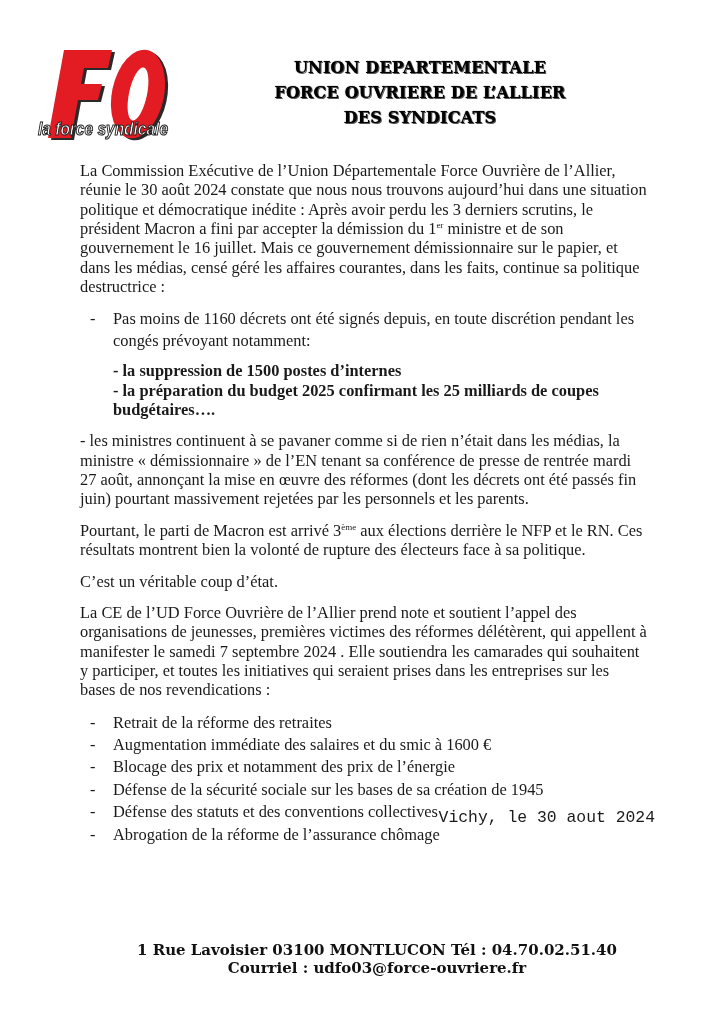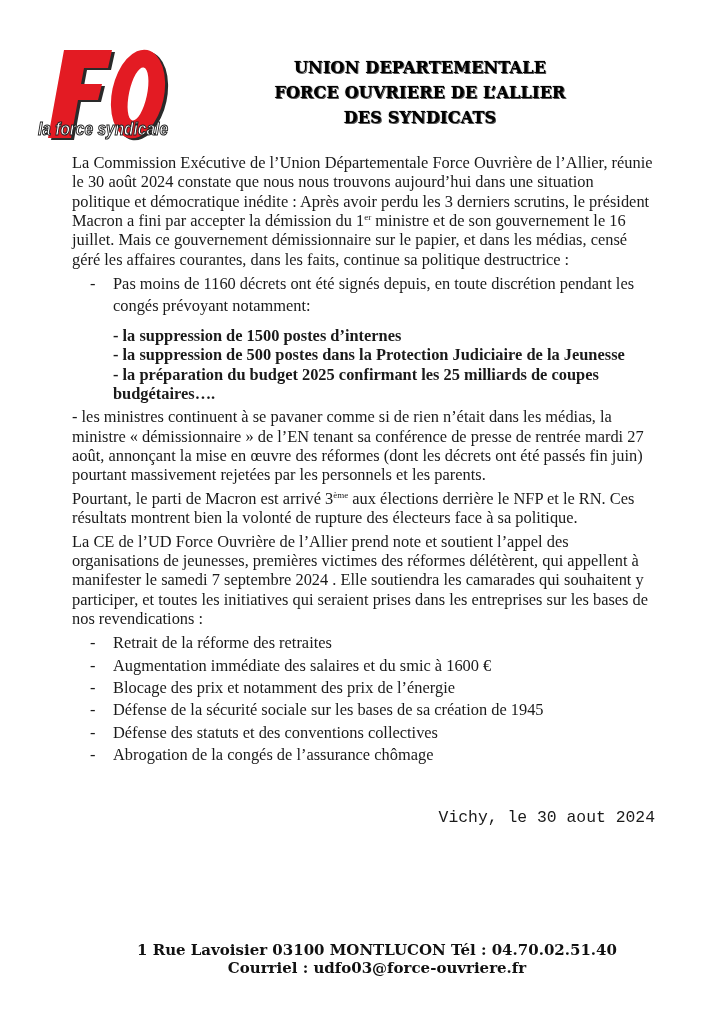--- a/index.html
+++ b/index.html
@@ -13,21 +13,21 @@
   
   .title { position: absolute; left: 185px; top: 44px; width: 470px; text-align: center;
     font-family: "DejaVu Serif", serif; font-weight: 900; font-size: 16px; line-height: 25px;
     color: #000; letter-spacing: 0.2px;
     text-shadow: 1px 1px 0 #555, 0 0 1px #000; margin-top: 11px; }
   .title div { white-space: nowrap; }
 
   
   .body { position: absolute; left: 68px; top: 149px; width: 592px;
     font-family: "Liberation Serif", serif; font-size: 16.4px; line-height: 19.35px; color: #1a1a1a; }
-  .p { margin: 4px; }
+  .p { margin: 12px; }
   .bullet-row { position: relative; padding-left: 45px; }
   .bullet-row .dash { position: absolute; left: 22px; top: 0; }
   .bullet-main { line-height: 22px; margin-top: 2px; }
   .sub-list { padding-left: 45px; margin-top: 9px; }
   .sub-item { margin: 0; font-weight: bold; }
   .sup { font-size: 9px; vertical-align: 6px; line-height: 0; }
   .demand-list { margin-top: 2px; }
   .demand { position: relative; padding-left: 45px; line-height: 22.4px; }
   .demand .dash { position: absolute; left: 22px; top: 0; }
   .signoff { position: absolute; left: 0; top: 808px; width: 655px; text-align: right;
@@ -66,39 +66,39 @@
   <div class="body">
     <p class="p"><span>La Commission Exécutive de l’Union Départementale Force Ouvrière de l’Allier, réunie le 30 août 2024 constate que nous nous trouvons aujourd’hui dans une situation politique et démocratique inédite : Après avoir perdu les 3 derniers scrutins, le président Macron a fini par accepter la démission du 1</span><span class="sup">er</span><span> ministre et de son gouvernement le 16 juillet. Mais ce gouvernement démissionnaire sur le papier, et dans les médias, censé géré les affaires courantes, dans les faits,  continue sa politique destructrice :</span></p>
 
     <div class="bullet-row bullet-main">
       <span class="dash">-</span>
       <span>Pas moins de 1160 décrets ont été signés depuis, en toute discrétion pendant les congés prévoyant notamment:</span>
     </div>
 
     <div class="sub-list">
       <p class="sub-item">-  la suppression de 1500 postes d’internes</p>
-      <p class="sub-item">- la suppression de 500 postes dans la Protection Judiciaire de la Jeunesse</p>
       <p class="sub-item">- la préparation du budget 2025 confirmant les 25 milliards de coupes budgétaires….</p>
     </div>
 
     <p class="p">-  les ministres continuent à se pavaner comme si de rien n’était dans les médias, la ministre « démissionnaire » de l’EN tenant sa conférence de presse de rentrée mardi 27 août, annonçant la mise en œuvre des réformes (dont les décrets ont été passés fin juin) pourtant massivement rejetées par les personnels et les parents.</p>
 
     <p class="p"><span>Pourtant, le parti de Macron est arrivé 3</span><span class="sup">ème</span><span> aux élections derrière le NFP et le RN. Ces résultats montrent bien la volonté de rupture des électeurs face à sa politique.</span></p>
 
 
+    <p class="p">C’est un véritable coup d’état.</p>
 
     <p class="p">La CE de l’UD Force Ouvrière de l’Allier prend note et soutient  l’appel des organisations de jeunesses, premières victimes des réformes délétèrent,  qui appellent à manifester le samedi 7 septembre 2024 . Elle soutiendra les camarades qui souhaitent y participer, et toutes les initiatives qui seraient prises dans les entreprises sur les bases de nos revendications :</p>
 
     <div class="demand-list">
       <div class="demand"><span class="dash">-</span><span>Retrait de la réforme des retraites</span></div>
       <div class="demand"><span class="dash">-</span><span>Augmentation immédiate des salaires et du smic à 1600 €</span></div>
       <div class="demand"><span class="dash">-</span><span>Blocage des prix et notamment des prix de l’énergie</span></div>
       <div class="demand"><span class="dash">-</span><span>Défense de la sécurité sociale sur les bases de sa création de 1945</span></div>
       <div class="demand"><span class="dash">-</span><span>Défense des statuts et des conventions collectives</span></div>
-      <div class="demand"><span class="dash">-</span><span>Abrogation de la congés de l’assurance chômage</span></div>
+      <div class="demand"><span class="dash">-</span><span>Abrogation de la réforme de l’assurance chômage</span></div>
     </div>
   </div>
 
   <div class="signoff">Vichy, le 30 aout 2024</div>
 
   <div class="footer">
     <div>1 Rue Lavoisier 03100 MONTLUCON Tél : 04.70.02.51.40</div>
     <div>Courriel : udfo03@force-ouvriere.fr</div>
   </div>
 </div>

